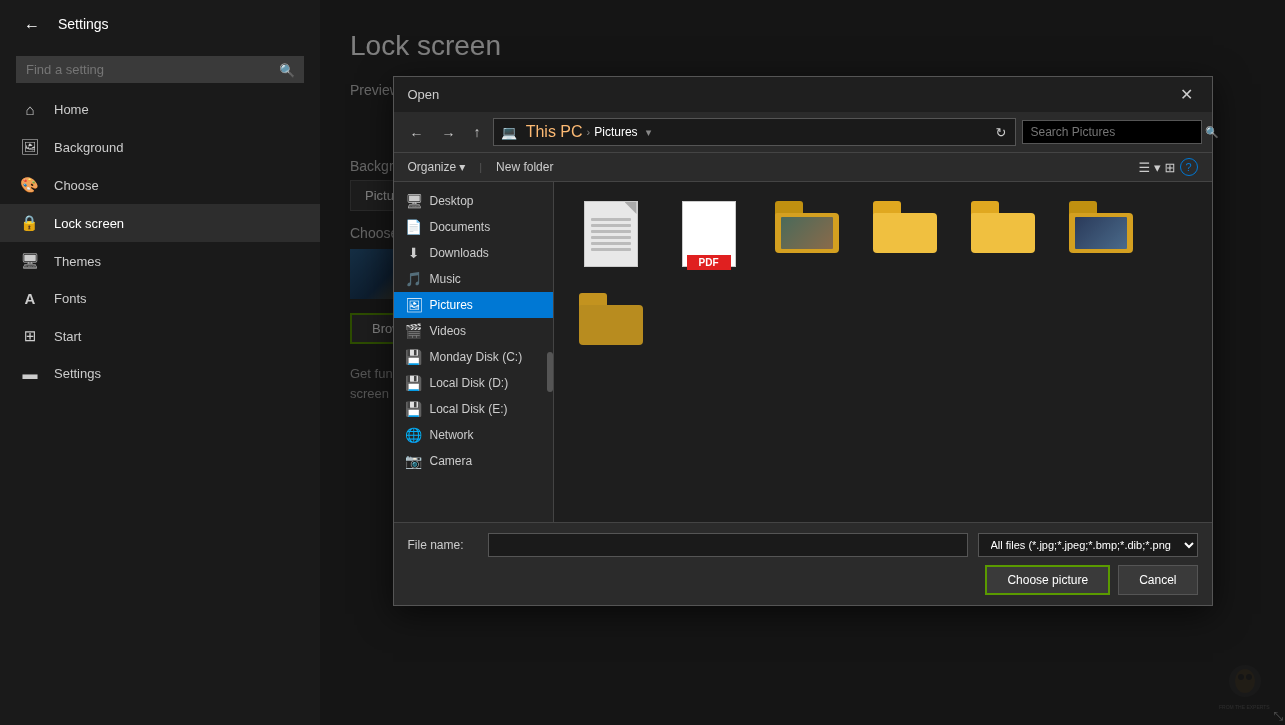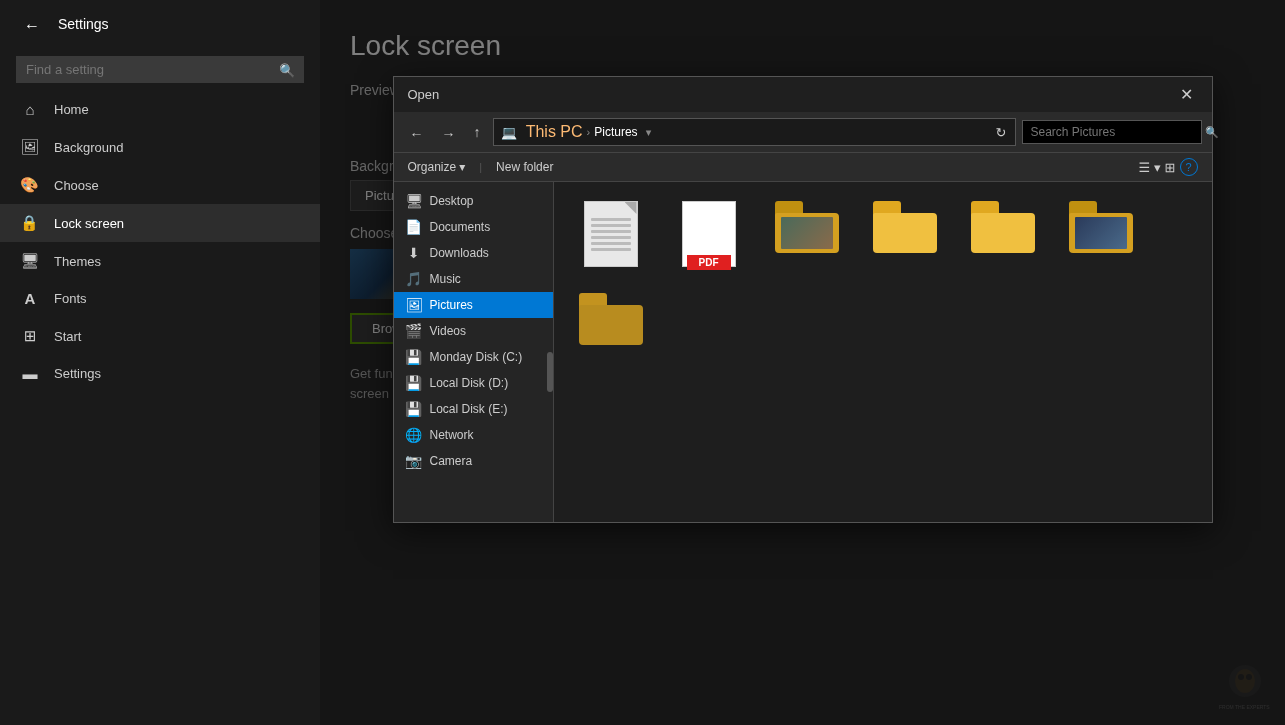--- a/index.html
+++ b/index.html
@@ -891,15 +891,29 @@
               <div class="folder-icon-large" style="opacity:0.85;">
                 <div class="folder-tab"></div>
                 <div class="folder-body folder-body-small"></div>
               </div>
               <span class="file-label"></span>
             </div>
           </div>
         </div>
       </div>
 
+      <div class="dialog-footer">
+        <div class="filename-row">
+          <span class="filename-label">File name:</span>
+          <input class="filename-input" type="text" style="">
+          <select class="filetype-select">
+            <option>All files (*.jpg;*.jpeg;*.bmp;*.dib;*.png</option>
+          </select>
+        </div>
+        <div class="footer-btns">
+          <button class="choose-pic-btn">Choose picture</button>
+          <button class="cancel-btn">Cancel</button>
+        </div>
+        <div class="resize-handle">⤡</div>
+      </div>
     </div>
   </div>
 </div>
 
 </body></html>

